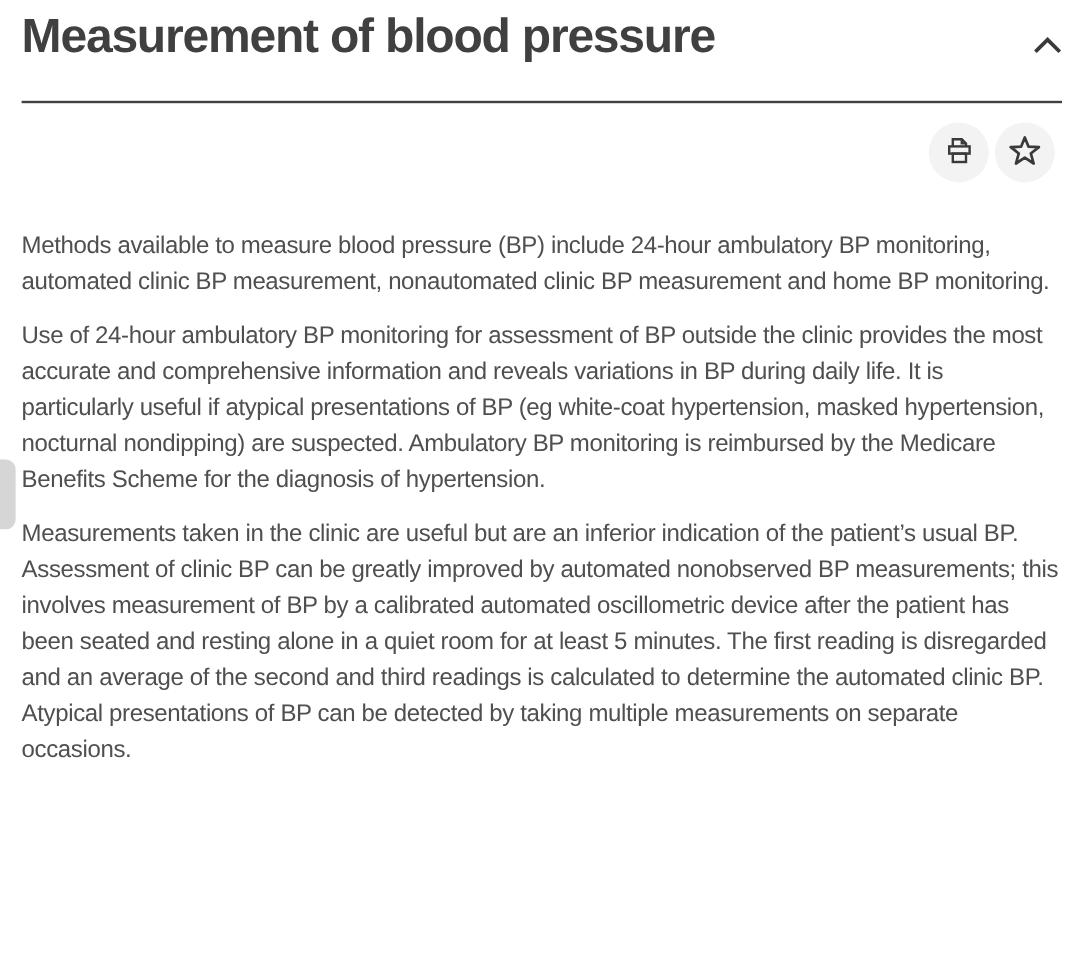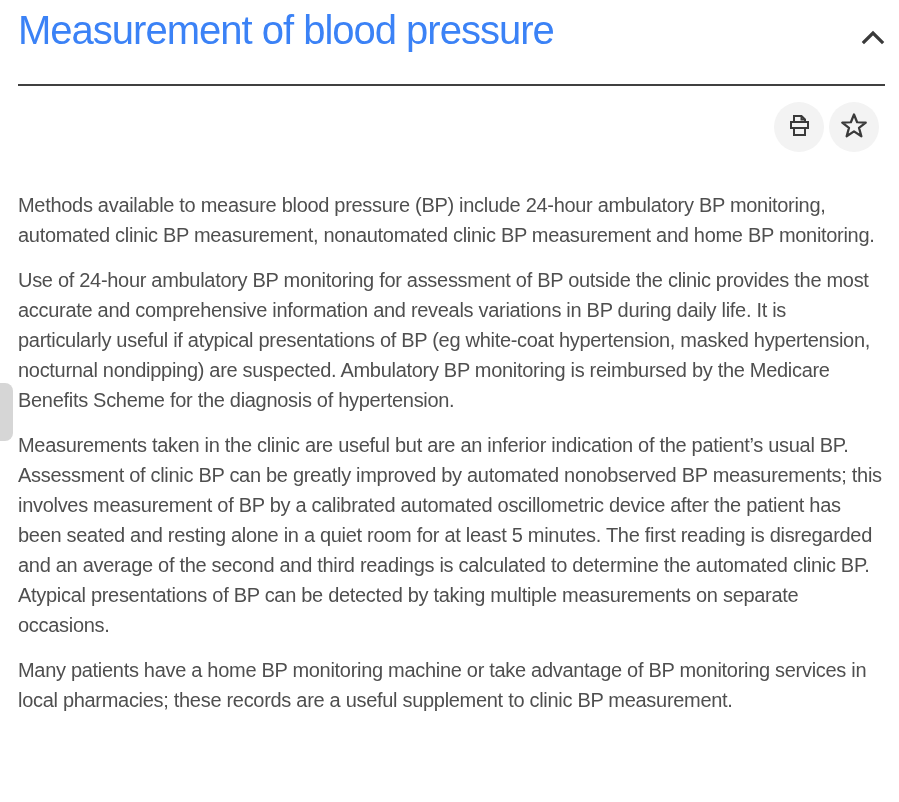--- a/index.html
+++ b/index.html
@@ -13,23 +13,23 @@
   .page {
     position: relative;
     width: 899px; height: 802px;
     background: #ffffff;
   }
   .page-title {
     position: absolute;
     left: 18px; top: 8px;
     margin: 0;
     font-size: 40px;
-    font-weight: 400;
+    font-weight: 700;
     letter-spacing: -1px;
-    color: #3b82f6;
+    color: #404040;
     line-height: 1.1;
     white-space: nowrap;
   }
   .collapse-btn {
     position: absolute;
     right: 8px; top: 22px;
     width: 36px; height: 32px;
     background: transparent;
     border: none;
     padding: 0;
@@ -117,18 +117,17 @@
           <path d="M12 2.8 L14.5 9.0 L21.4 9.3 L16.0 13.5 L17.9 20.2 L12 16.3 L6.1 20.2 L8.0 13.5 L2.6 9.3 L9.5 9.0 Z" stroke="#3a3a3a" stroke-width="1.8" stroke-linejoin="round"></path>
         </svg>
       </span>
     </button>
   </div>
 
   <main class="content">
     <p>Methods available to measure blood pressure (BP) include 24-hour ambulatory BP monitoring, automated clinic BP measurement, nonautomated clinic BP measurement and home BP monitoring.</p>
     <p>Use of 24-hour ambulatory BP monitoring for assessment of BP outside the clinic provides the most accurate and comprehensive information and reveals variations in BP during daily life. It is particularly useful if atypical presentations of BP (eg white-coat hypertension, masked hypertension, nocturnal nondipping) are suspected. Ambulatory BP monitoring is reimbursed by the Medicare Benefits Scheme for the diagnosis of hypertension.</p>
     <p>Measurements taken in the clinic are useful but are an inferior indication of the patient’s usual BP. Assessment of clinic BP can be greatly improved by automated nonobserved BP measurements; this involves measurement of BP by a calibrated automated oscillometric device after the patient has been seated and resting alone in a quiet room for at least 5 minutes. The first reading is disregarded and an average of the second and third readings is calculated to determine the automated clinic BP. Atypical presentations of BP can be detected by taking multiple measurements on separate occasions.</p>
-    <p>Many patients have a home BP monitoring machine or take advantage of BP monitoring services in local pharmacies; these records are a useful supplement to clinic BP measurement.</p>
   </main>
 
   <div class="drawer-handle"></div>
 
 </div>
 
 </body></html>

